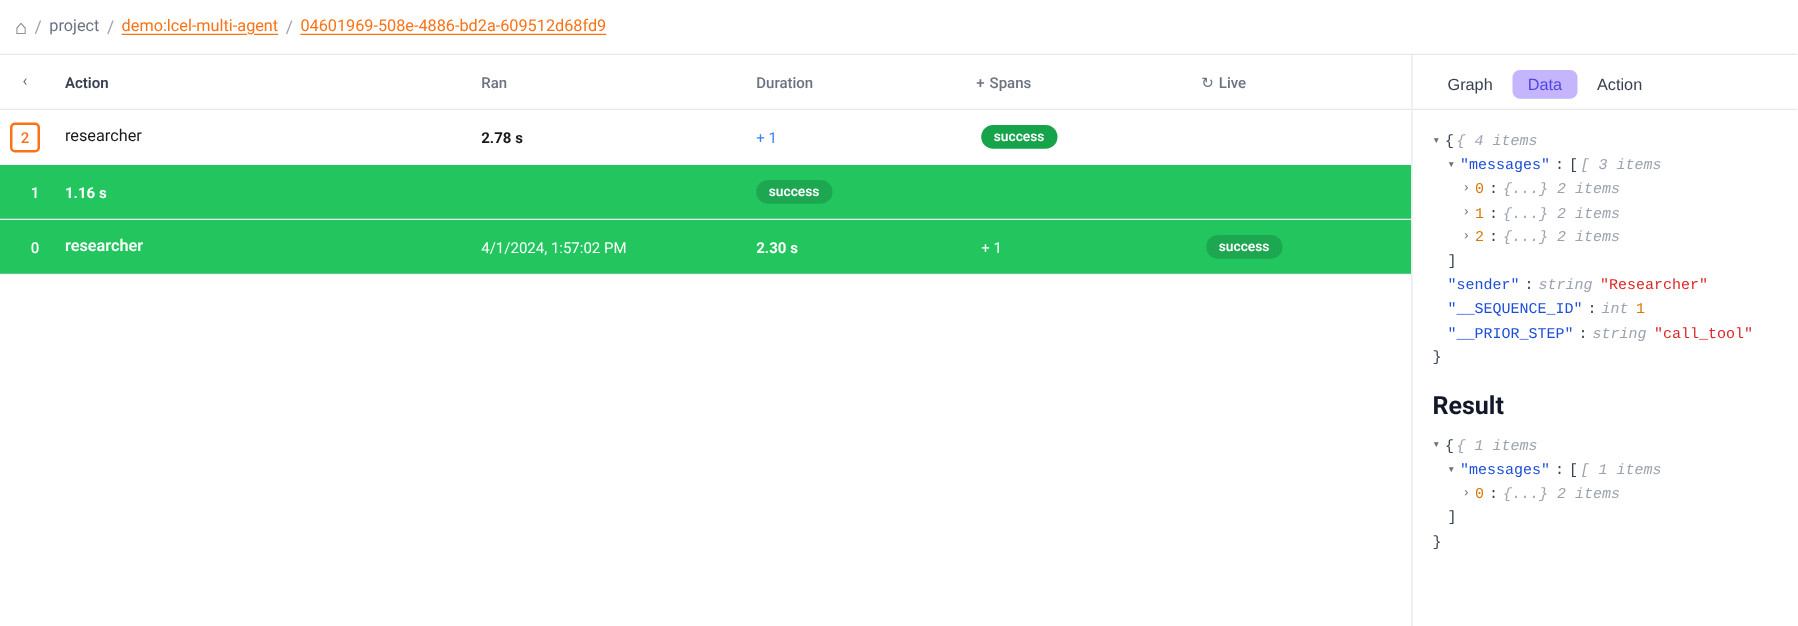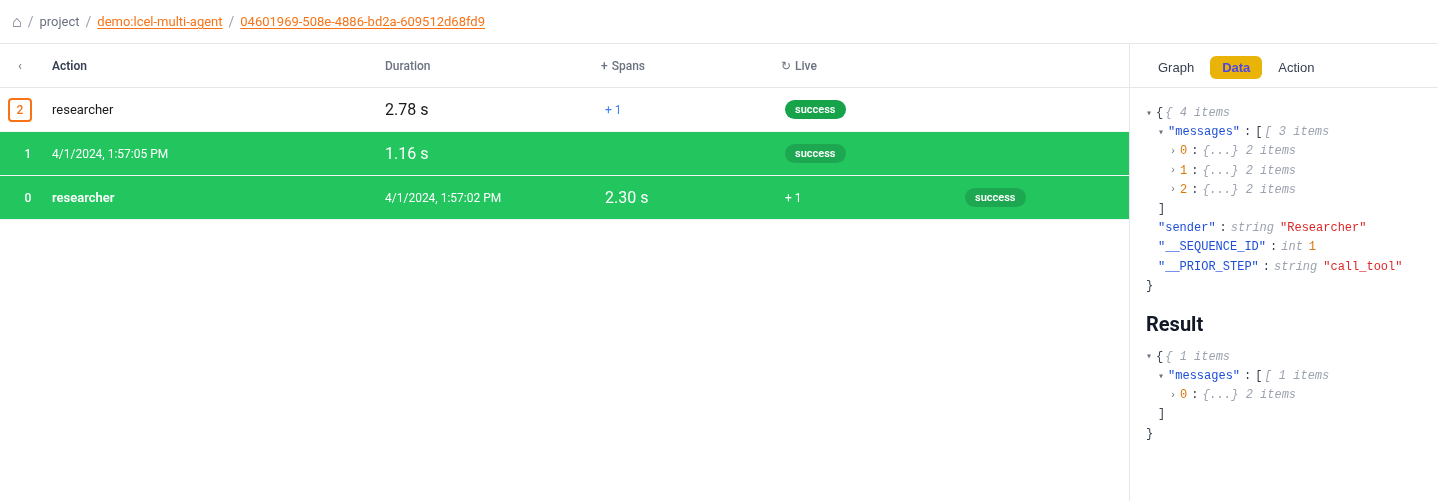--- a/index.html
+++ b/index.html
@@ -152,24 +152,24 @@
     }
     .row-ran {
       font-size: 12px;
       color: #6b7280;
       padding: 0 4px;
     }
     .row-ran.selected {
       color: #fff;
     }
     .row-duration {
-      font-size: 16px;
+      font-size: 12px;
       color: #1a1a1a;
       padding: 0 4px;
-      font-weight: 400;
+      font-weight: 700;
     }
     .row-duration.selected {
       color: #fff;
     }
     .row-spans {
       font-size: 12px;
       color: #3b82f6;
       padding: 0 4px;
     }
     .row-spans.selected {
@@ -212,23 +212,23 @@
       padding: 4px 12px;
       border-radius: 6px;
       font-size: 13px;
       cursor: pointer;
       border: none;
       background: transparent;
       color: #374151;
       font-weight: 500;
     }
     .tab-btn.active {
-      background: #eab308;
+      background: #c4b5fd;
       color: #4f46e5;
-      font-weight: 700;
+      font-weight: 400;
     }
     .right-content {
       flex: 1;
       overflow-y: auto;
       padding: 16px;
     }
     .section-title {
       font-size: 20px;
       font-weight: 700;
       color: #111827;
@@ -273,20 +273,21 @@
     <span class="breadcrumb-link active">04601969-508e-4886-bd2a-609512d68fd9</span>
   </div>
 
   <div class="main-layout">
 
     <div class="left-panel">
 
       <div class="table-header">
         <div class="nav-arrow">‹</div>
         <div class="col-header action">Action</div>
+        <div class="col-header">Ran</div>
         <div class="col-header">Duration</div>
         <div class="col-header-spans">
           <span>+</span>
           <span>Spans</span>
         </div>
         <div class="col-header-live">
           <span>↻</span>
           <span>Live</span>
         </div>
       </div>
@@ -298,21 +299,20 @@
           <div class="row-action">researcher</div>
           <div class="row-duration">2.78 s</div>
           <div class="row-spans">+ 1</div>
           <div class="row-status">
             <span class="status-badge">success</span>
           </div>
         </div>
 
         <div class="table-row selected">
           <div class="row-index selected">1</div>
-          <div class="row-ran selected">4/1/2024, 1:57:05 PM</div>
           <div class="row-duration selected">1.16 s</div>
           <div class="row-spans selected"></div>
           <div class="row-status">
             <span class="status-badge on-green">success</span>
           </div>
         </div>
 
         <div class="table-row selected">
           <div class="row-index selected">0</div>
           <div class="row-action selected">researcher</div>

